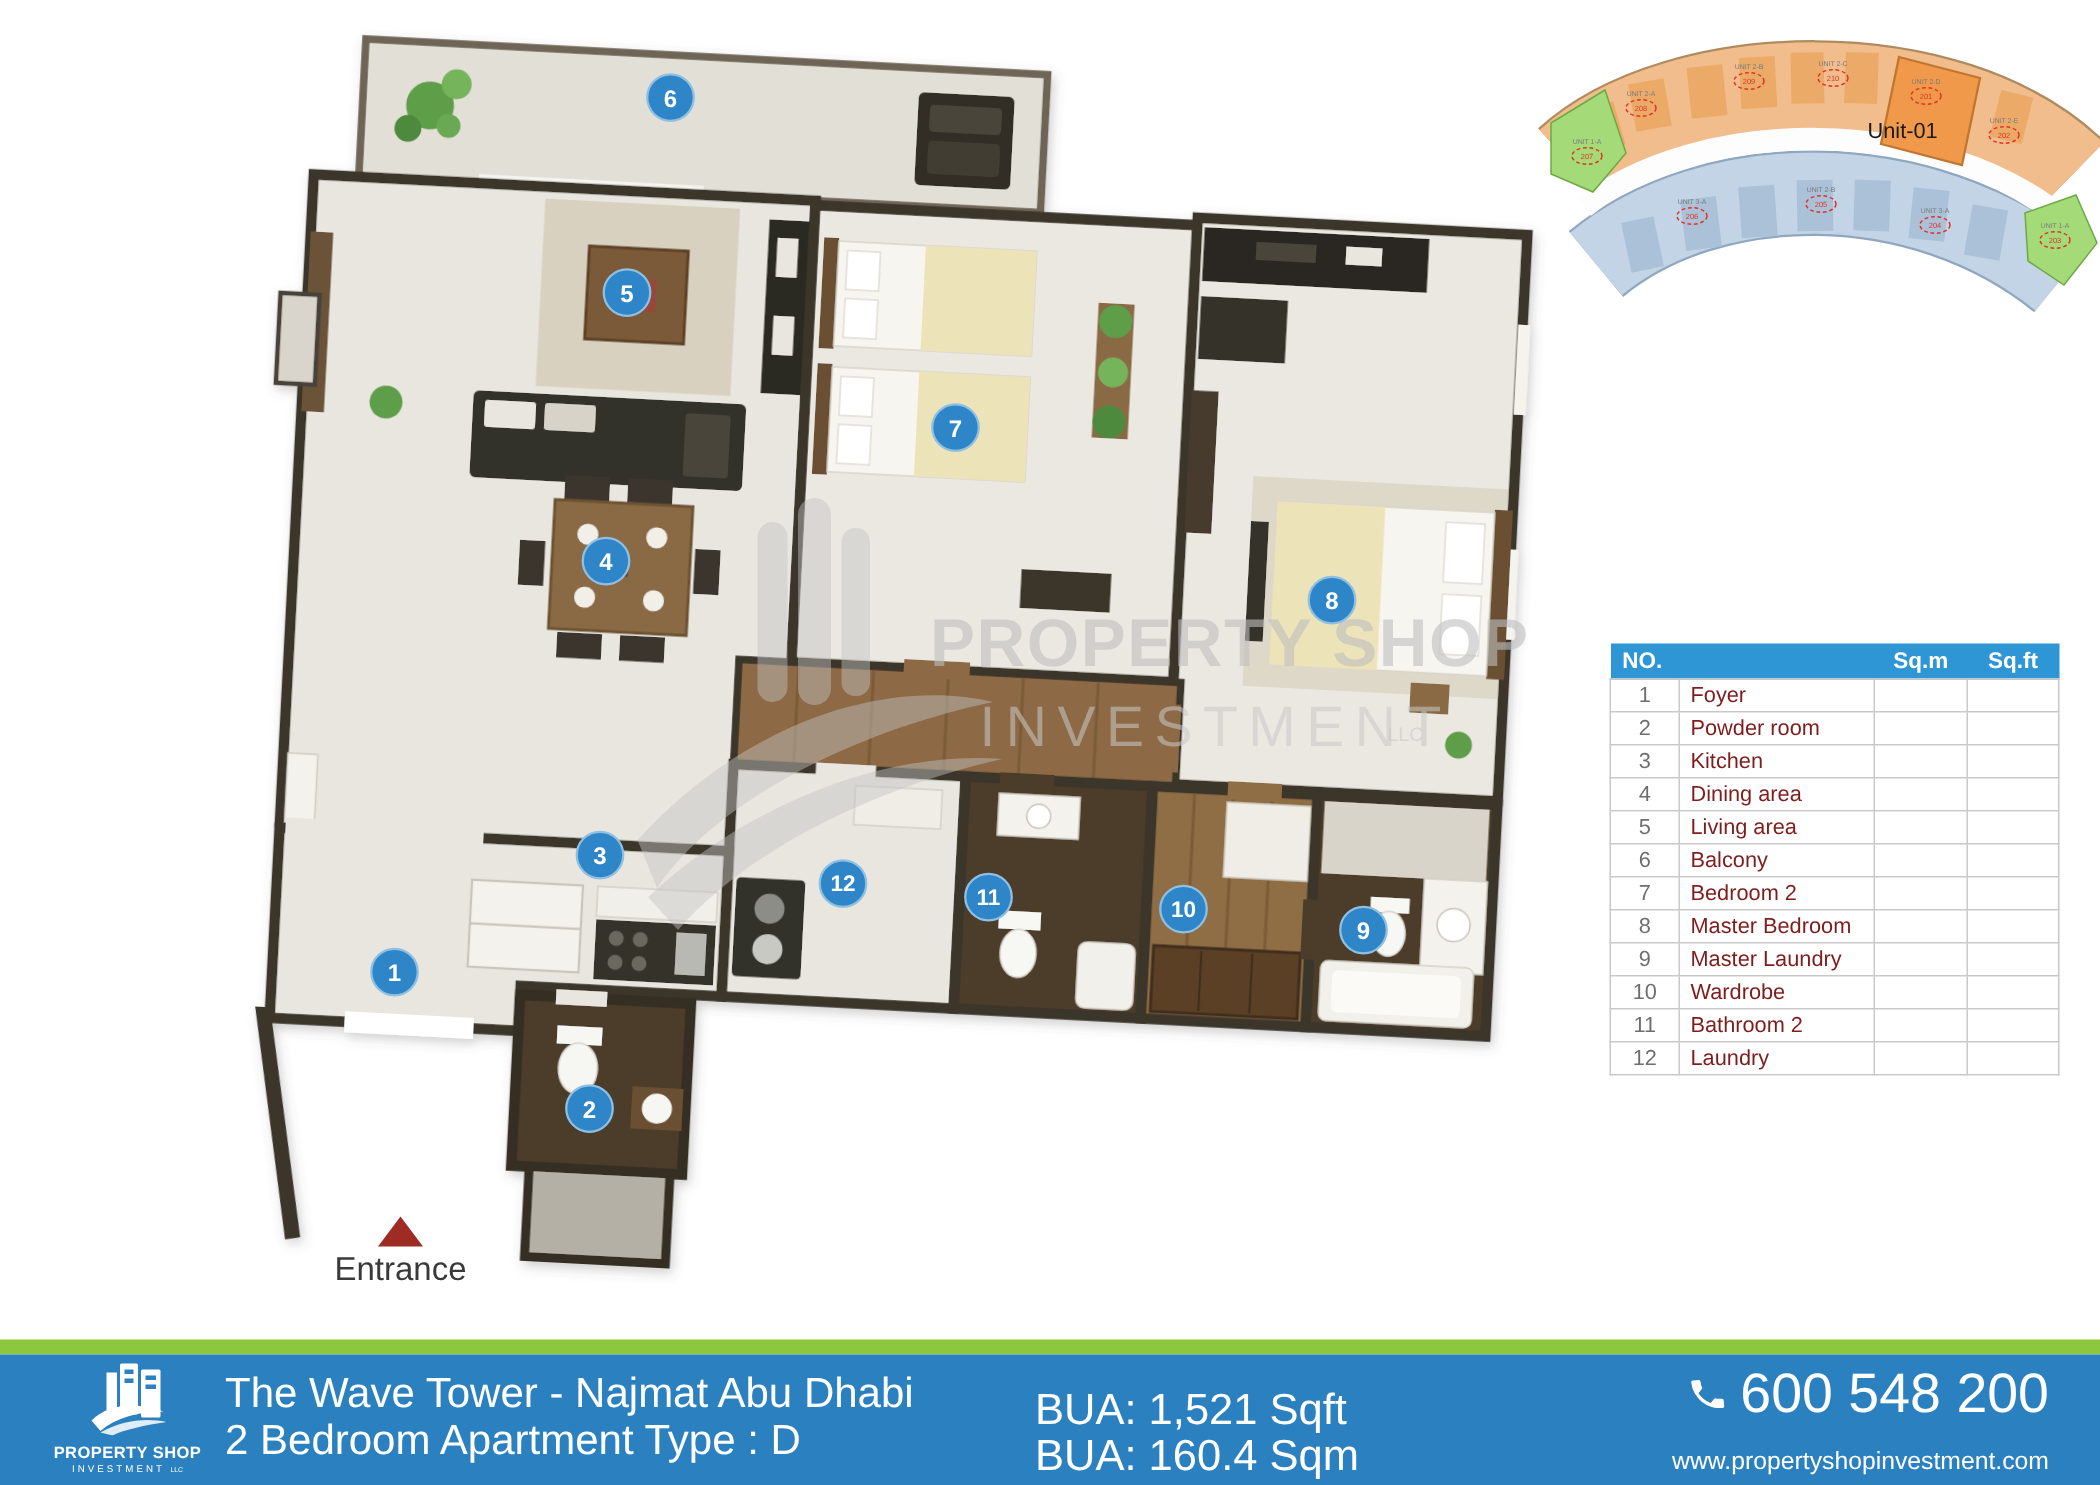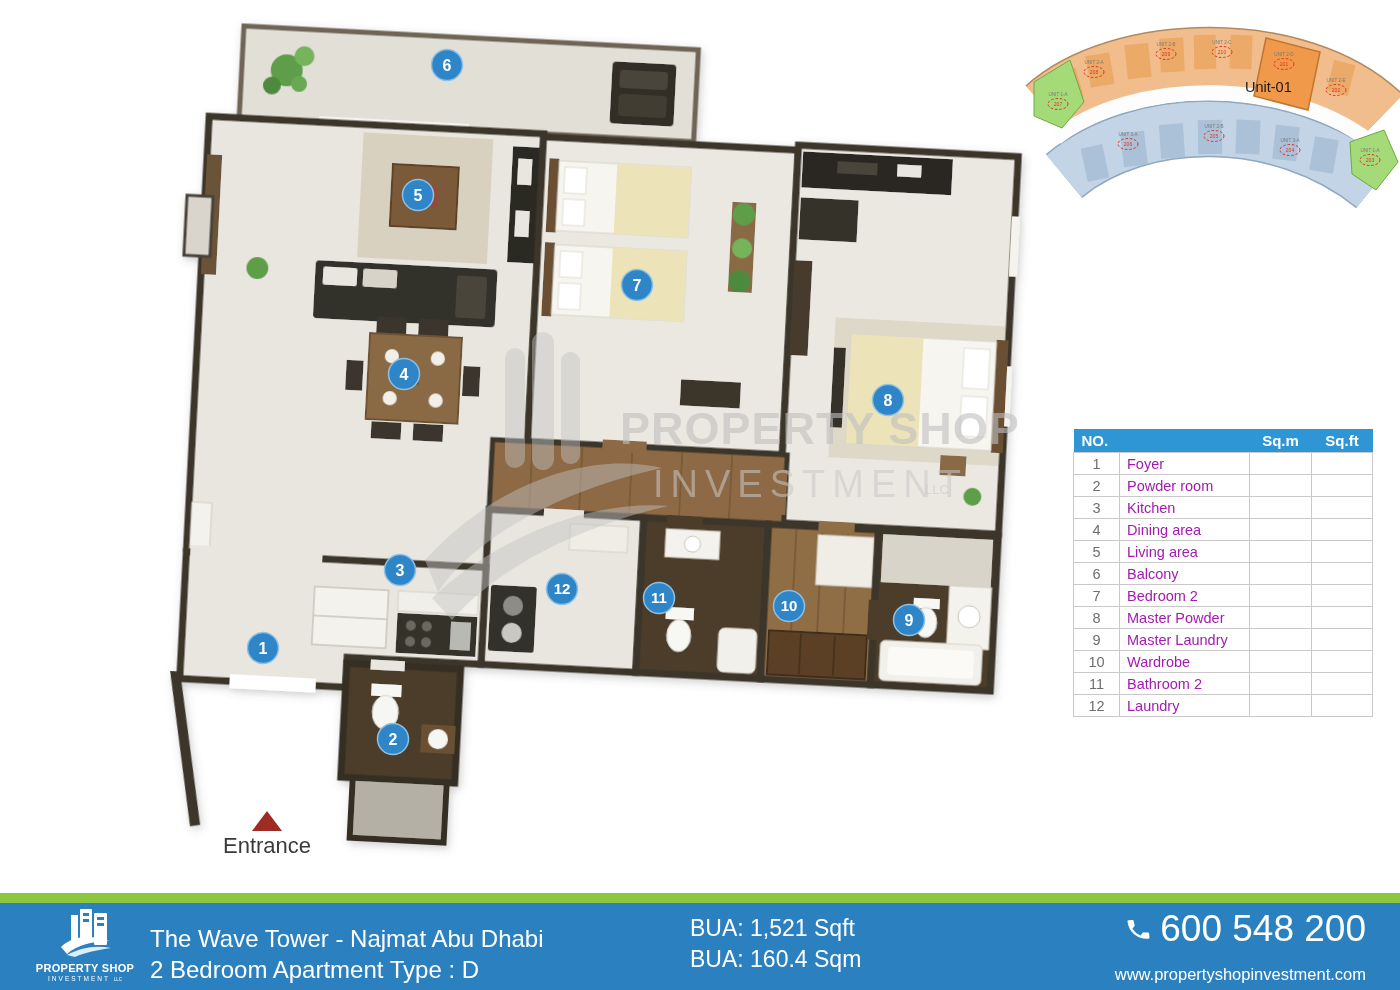--- a/index.html
+++ b/index.html
@@ -9,34 +9,34 @@
 
   
   .area-table{position:absolute;left:1073px;top:429px;width:291px;}
   .area-table table{border-collapse:collapse;table-layout:fixed;width:100%;background:#fff;}
   .area-table th{background:var(--c-table_header_blue,#2e96d5);color:#fff;font-size:15px;font-weight:bold;
     height:23px;padding:0;text-align:left;}
   .area-table th.h-no{padding-left:8px;width:38px;}
   .area-table th.h-name{width:130px;}
   .area-table th.h-sqm{width:62px;text-align:center;}
   .area-table th.h-sqft{width:61px;text-align:center;}
-  .area-table td{border:1px solid #c9c9c9;height:21px;font-size:14.5px;color:#a21caf;padding:0;}
+  .area-table td{border:1px solid #c9c9c9;height:21px;font-size:14.5px;color:#7f1d1d;padding:0;}
   .area-table td.c-no{text-align:center;color:#6d6e71;}
   .area-table td.c-name{padding-left:7px;}
 
   
   .footer{position:absolute;left:0;top:893px;width:1400px;height:97px;}
   .footer .green{height:10px;background:var(--c-footer_green,#8dc63f);}
   .footer .blue{position:relative;height:87px;background:var(--c-footer_blue,#2b80bf);color:#fff;}
   .brand{position:absolute;left:10px;top:4px;width:150px;text-align:center;}
   .brand .b-name{font-size:11px;font-weight:bold;letter-spacing:.3px;margin-top:1px;}
   .brand .b-sub{font-size:6.5px;letter-spacing:2px;margin-top:1px;}
   .brand .b-sub .llc{font-size:4.5px;letter-spacing:0;}
-  .f-title{position:absolute;left:150px;top:20px;font-size:24px;line-height:31px;}
-  .f-bua{position:absolute;left:690px;top:10px;font-size:23px;line-height:31px;}
+  .f-title{position:absolute;left:150px;top:10px;font-size:28px;line-height:31px;}
+  .f-bua{position:absolute;left:690px;top:22px;font-size:29px;line-height:31px;}
   .f-contact{position:absolute;right:34px;top:6px;text-align:right;}
   .f-phone{font-size:37px;line-height:40px;display:flex;align-items:center;justify-content:flex-end;gap:8px;}
   .f-web{font-size:16.5px;margin-top:16px;}
 </style>
 </head>
 <body>
 
 <div class="stage">
 
 <svg class="plan-svg" width="1400" height="893" viewBox="0 0 1400 893">
@@ -427,21 +427,21 @@
             <td class="c-sqft"></td>
           </tr>
           <tr>
             <td class="c-no">7</td>
             <td class="c-name">Bedroom 2</td>
             <td class="c-sqm"></td>
             <td class="c-sqft"></td>
           </tr>
           <tr>
             <td class="c-no">8</td>
-            <td class="c-name">Master Powder</td>
+            <td class="c-name">Master Bedroom</td>
             <td class="c-sqm"></td>
             <td class="c-sqft"></td>
           </tr>
           <tr>
             <td class="c-no">9</td>
             <td class="c-name">Master Laundry</td>
             <td class="c-sqm"></td>
             <td class="c-sqft"></td>
           </tr>
           <tr>

